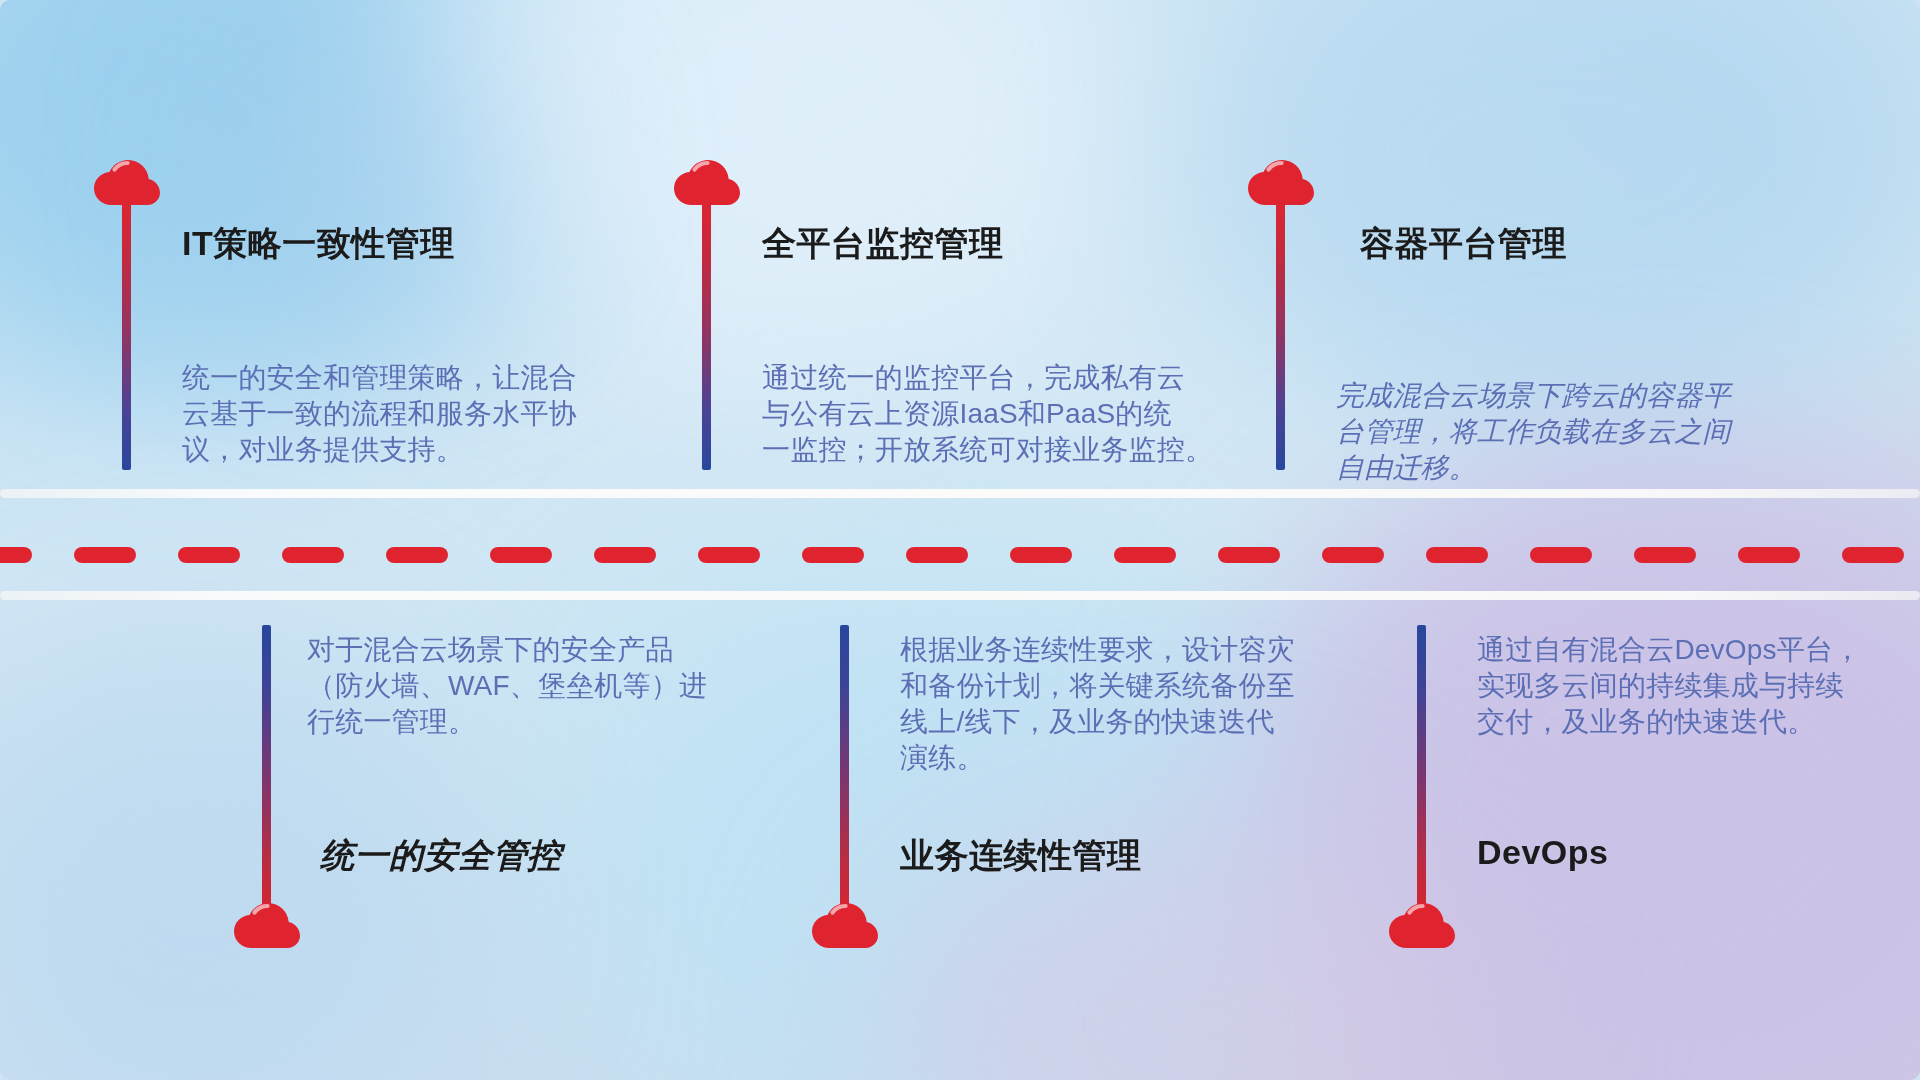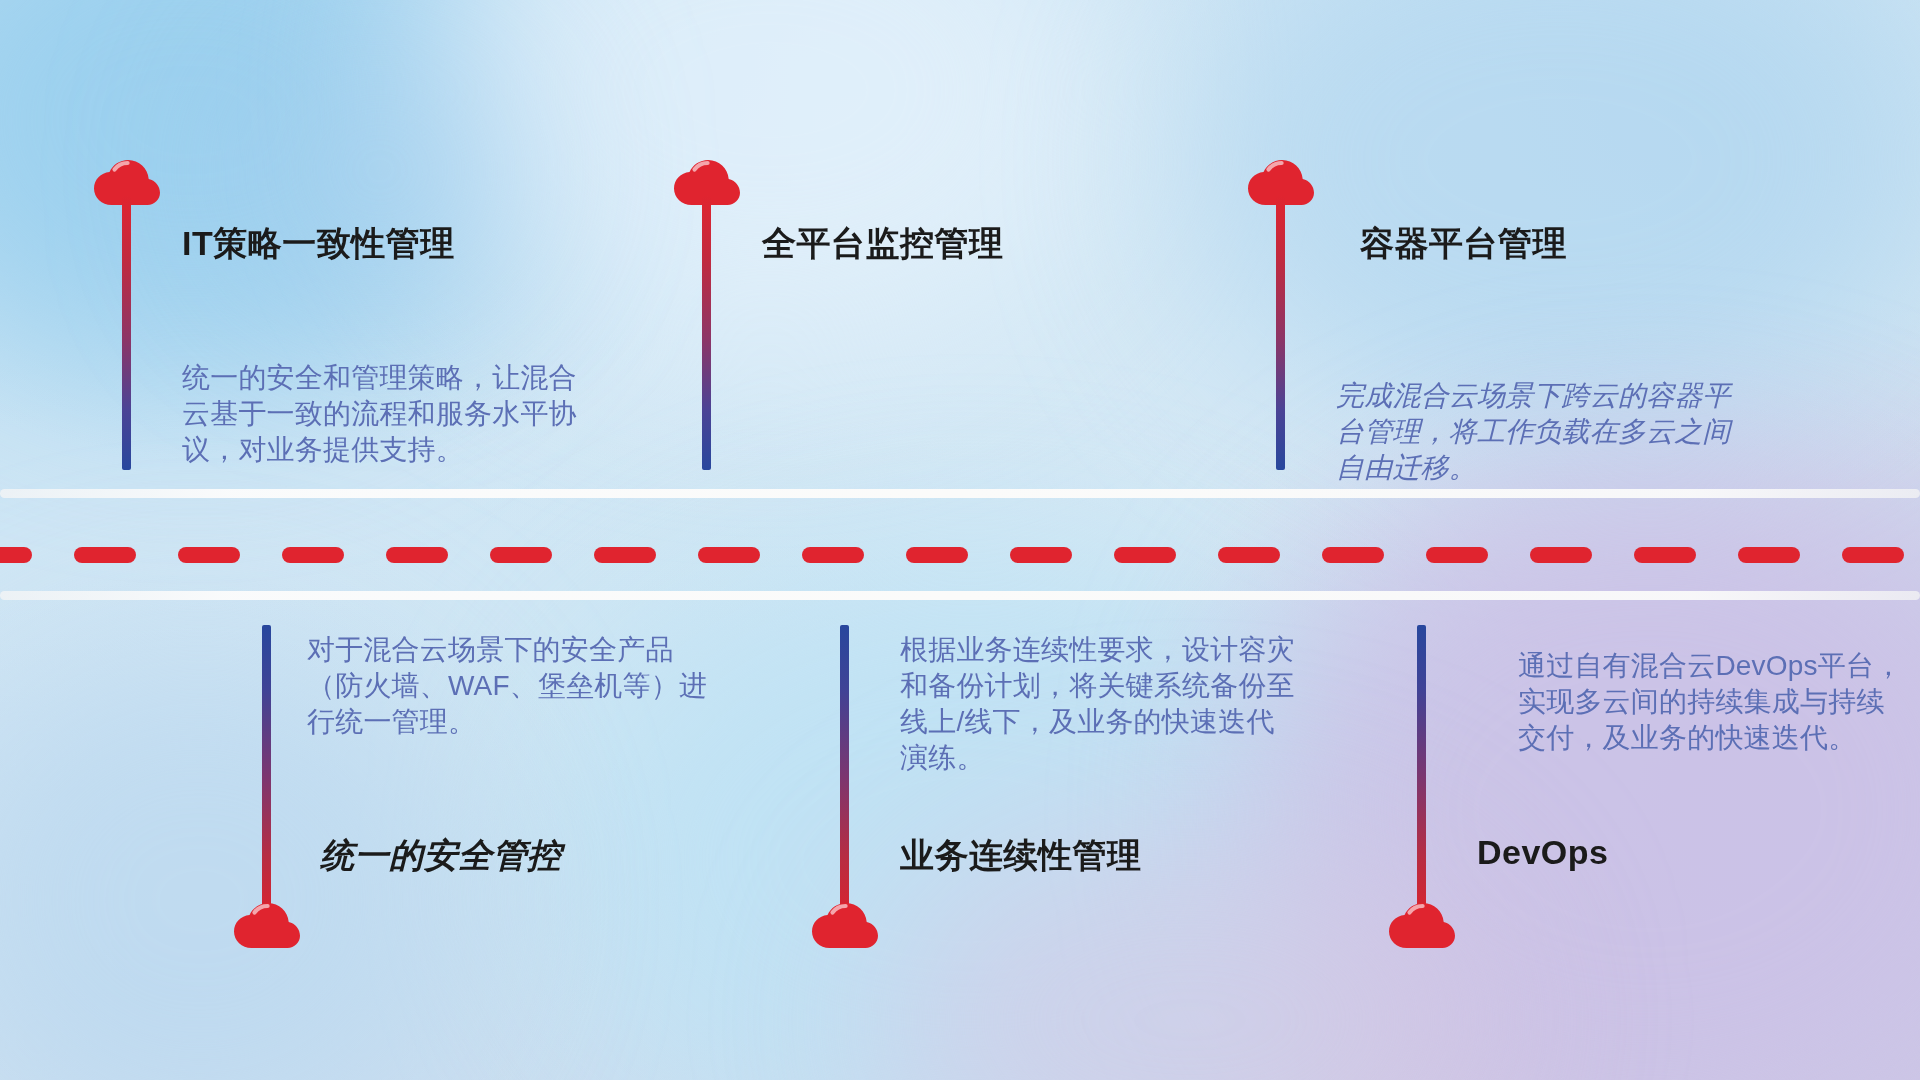--- a/index.html
+++ b/index.html
@@ -12,20 +12,21 @@
     position:relative;width:1920px;height:1080px;overflow:hidden;
     background:
       radial-gradient(900px 620px at 14% 8%,  rgba(168,214,240,.95) 0%, rgba(168,214,240,0) 62%),
       radial-gradient(1100px 700px at 52% 20%, rgba(214,234,246,.95) 0%, rgba(214,234,246,0) 65%),
       radial-gradient(900px 650px at 88% 10%, rgba(193,223,242,.9) 0%, rgba(193,223,242,0) 62%),
       radial-gradient(1000px 700px at 8% 92%, rgba(198,220,240,.85) 0%, rgba(198,220,240,0) 60%),
       radial-gradient(1200px 820px at 46% 78%, rgba(196,228,244,.9) 0%, rgba(196,228,244,0) 60%),
       radial-gradient(1050px 780px at 92% 72%, rgba(205,197,231,.95) 0%, rgba(205,197,231,0) 62%),
       radial-gradient(700px 500px at 74% 96%, rgba(210,198,226,.8) 0%, rgba(210,198,226,0) 60%),
       linear-gradient(160deg,#bfe0f3 0%,#cfe6f5 30%,#d6e8f4 55%,#cfdcee 75%,#cdc9e6 100%);
+    border-radius: 10px;
   }
   
   .blob{position:absolute;border-radius:50%;filter:blur(90px);pointer-events:none;}
   .b1{left:-120px;top:-140px;width:620px;height:520px;background:rgba(150,205,238,.75);}
   .b2{left:420px;top:-180px;width:700px;height:540px;background:rgba(226,240,250,.85);}
   .b3{left:1180px;top:-120px;width:760px;height:560px;background:rgba(176,214,240,.7);}
   .b4{left:560px;top:560px;width:820px;height:600px;background:rgba(190,226,244,.75);}
   .b5{left:1250px;top:470px;width:800px;height:680px;background:rgba(203,192,230,.8);}
   .b6{left:-80px;top:640px;width:560px;height:520px;background:rgba(186,216,240,.7);}
   .b7{left:880px;top:820px;width:620px;height:400px;background:rgba(214,200,228,.6);}
@@ -96,20 +97,25 @@
   <div class="marker">
     <div class="cloud" style="left:674px;top:160px;">
       <svg width="66" height="46" viewBox="0 0 66 46">
         <path d="M17.5 45 C7.8 45 0 37.6 0 28.4 C0 19.9 6.8 12.9 15.5 12.1 C18.6 4.9 25.9 0 34.2 0 C45 0 53.9 8.3 54.7 18.9 C61.3 20.3 66 26 66 32.8 C66 39.5 60.4 45 53.5 45 Z" fill="#e0242f"></path>
         <path d="M20.5 9.5 C23.5 5.4 28.3 3 33.6 3" stroke="#f4a6ac" stroke-width="4.2" stroke-linecap="round" fill="none"></path>
       </svg>
     </div>
     <div class="pin down" style="left:702px;top:196px;height:274px;"></div>
   </div>
   <div class="heading" style="left:762px;top:221px;">全平台监控管理</div>
+  <div class="body" style="left:762px;top:360px;">
+    <span>通过统一的监控平台，完成私有云</span>
+    <span>与公有云上资源IaaS和PaaS的统</span>
+    <span>一监控；开放系统可对接业务监控。</span>
+  </div>
 
   <div class="marker">
     <div class="cloud" style="left:1248px;top:160px;">
       <svg width="66" height="46" viewBox="0 0 66 46">
         <path d="M17.5 45 C7.8 45 0 37.6 0 28.4 C0 19.9 6.8 12.9 15.5 12.1 C18.6 4.9 25.9 0 34.2 0 C45 0 53.9 8.3 54.7 18.9 C61.3 20.3 66 26 66 32.8 C66 39.5 60.4 45 53.5 45 Z" fill="#e0242f"></path>
         <path d="M20.5 9.5 C23.5 5.4 28.3 3 33.6 3" stroke="#f4a6ac" stroke-width="4.2" stroke-linecap="round" fill="none"></path>
       </svg>
     </div>
     <div class="pin down" style="left:1276px;top:196px;height:274px;"></div>
   </div>
@@ -179,20 +185,20 @@
 
   <div class="marker">
     <div class="pin up" style="left:1417px;top:625px;height:290px;"></div>
     <div class="cloud" style="left:1389px;top:903px;">
       <svg width="66" height="46" viewBox="0 0 66 46">
         <path d="M17.5 45 C7.8 45 0 37.6 0 28.4 C0 19.9 6.8 12.9 15.5 12.1 C18.6 4.9 25.9 0 34.2 0 C45 0 53.9 8.3 54.7 18.9 C61.3 20.3 66 26 66 32.8 C66 39.5 60.4 45 53.5 45 Z" fill="#e0242f"></path>
         <path d="M20.5 9.5 C23.5 5.4 28.3 3 33.6 3" stroke="#f4a6ac" stroke-width="4.2" stroke-linecap="round" fill="none"></path>
       </svg>
     </div>
   </div>
-  <div class="body" style="left:1518px;top:632px;margin-top:16px;">
+  <div class="body" style="left:1477px;top:632px;">
     <span>通过自有混合云DevOps平台，</span>
     <span>实现多云间的持续集成与持续</span>
     <span>交付，及业务的快速迭代。</span>
   </div>
   <div class="heading" style="left:1477px;top:833px;">DevOps</div>
 
 </div>
 
 </body></html>

